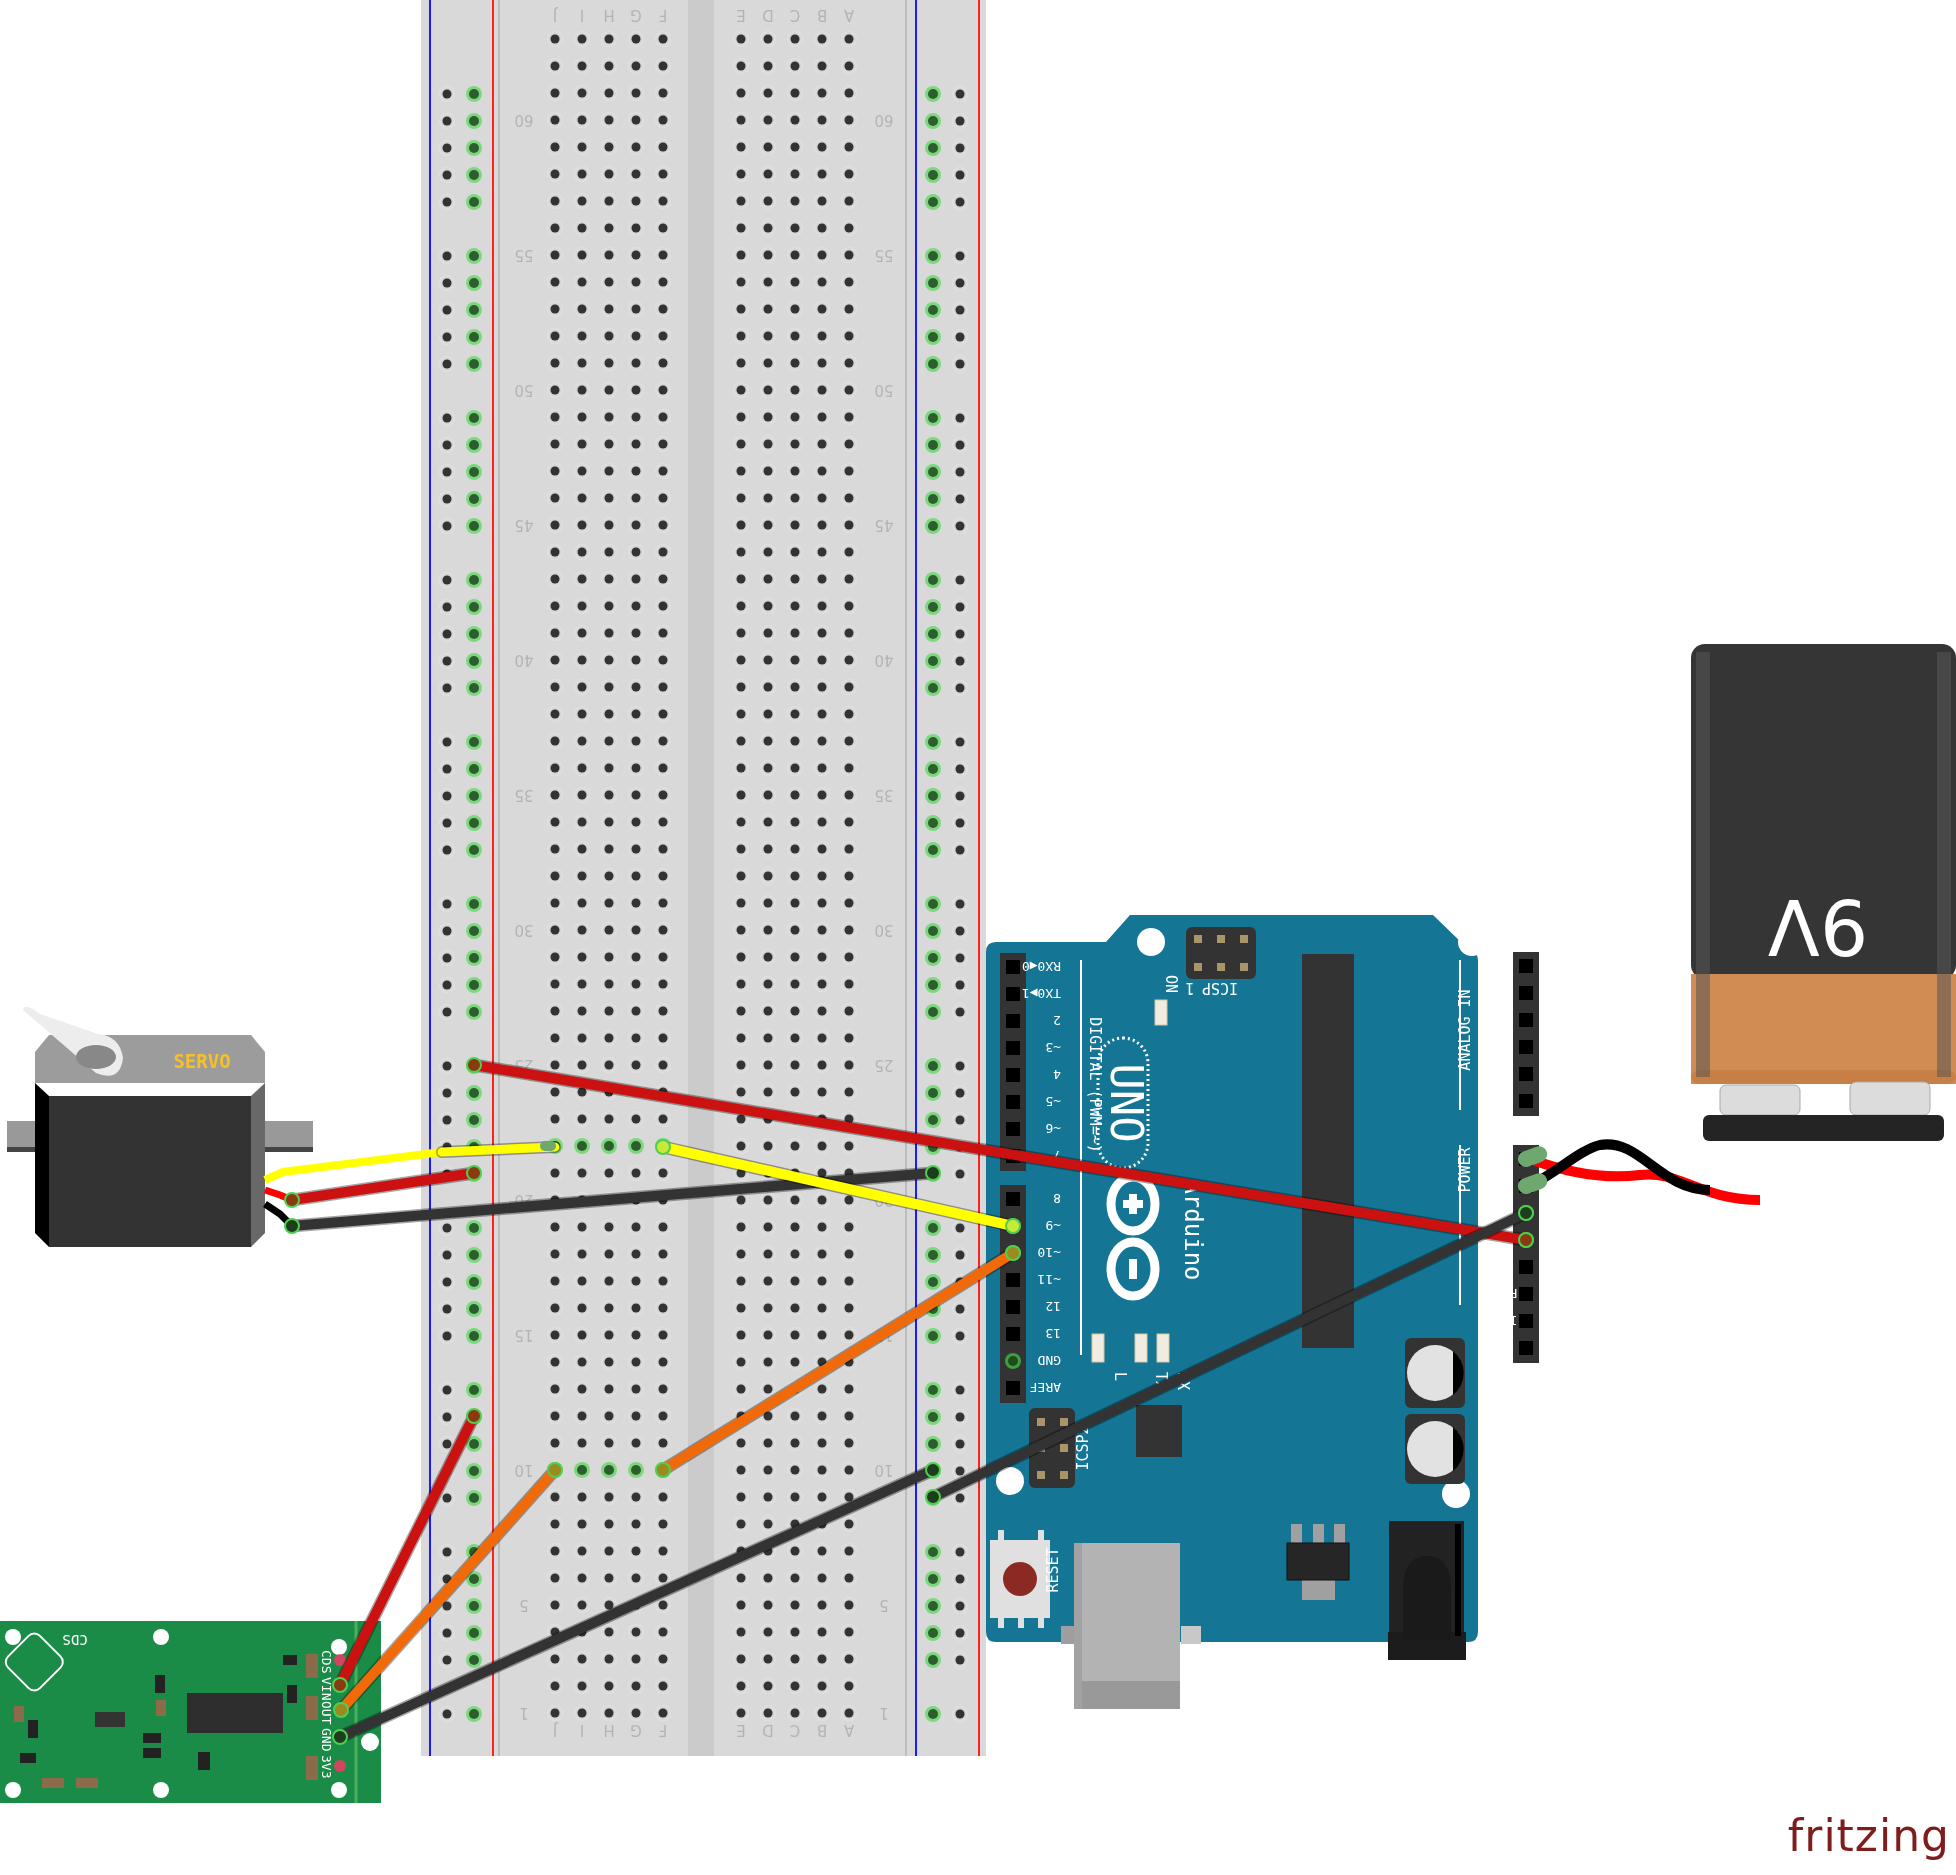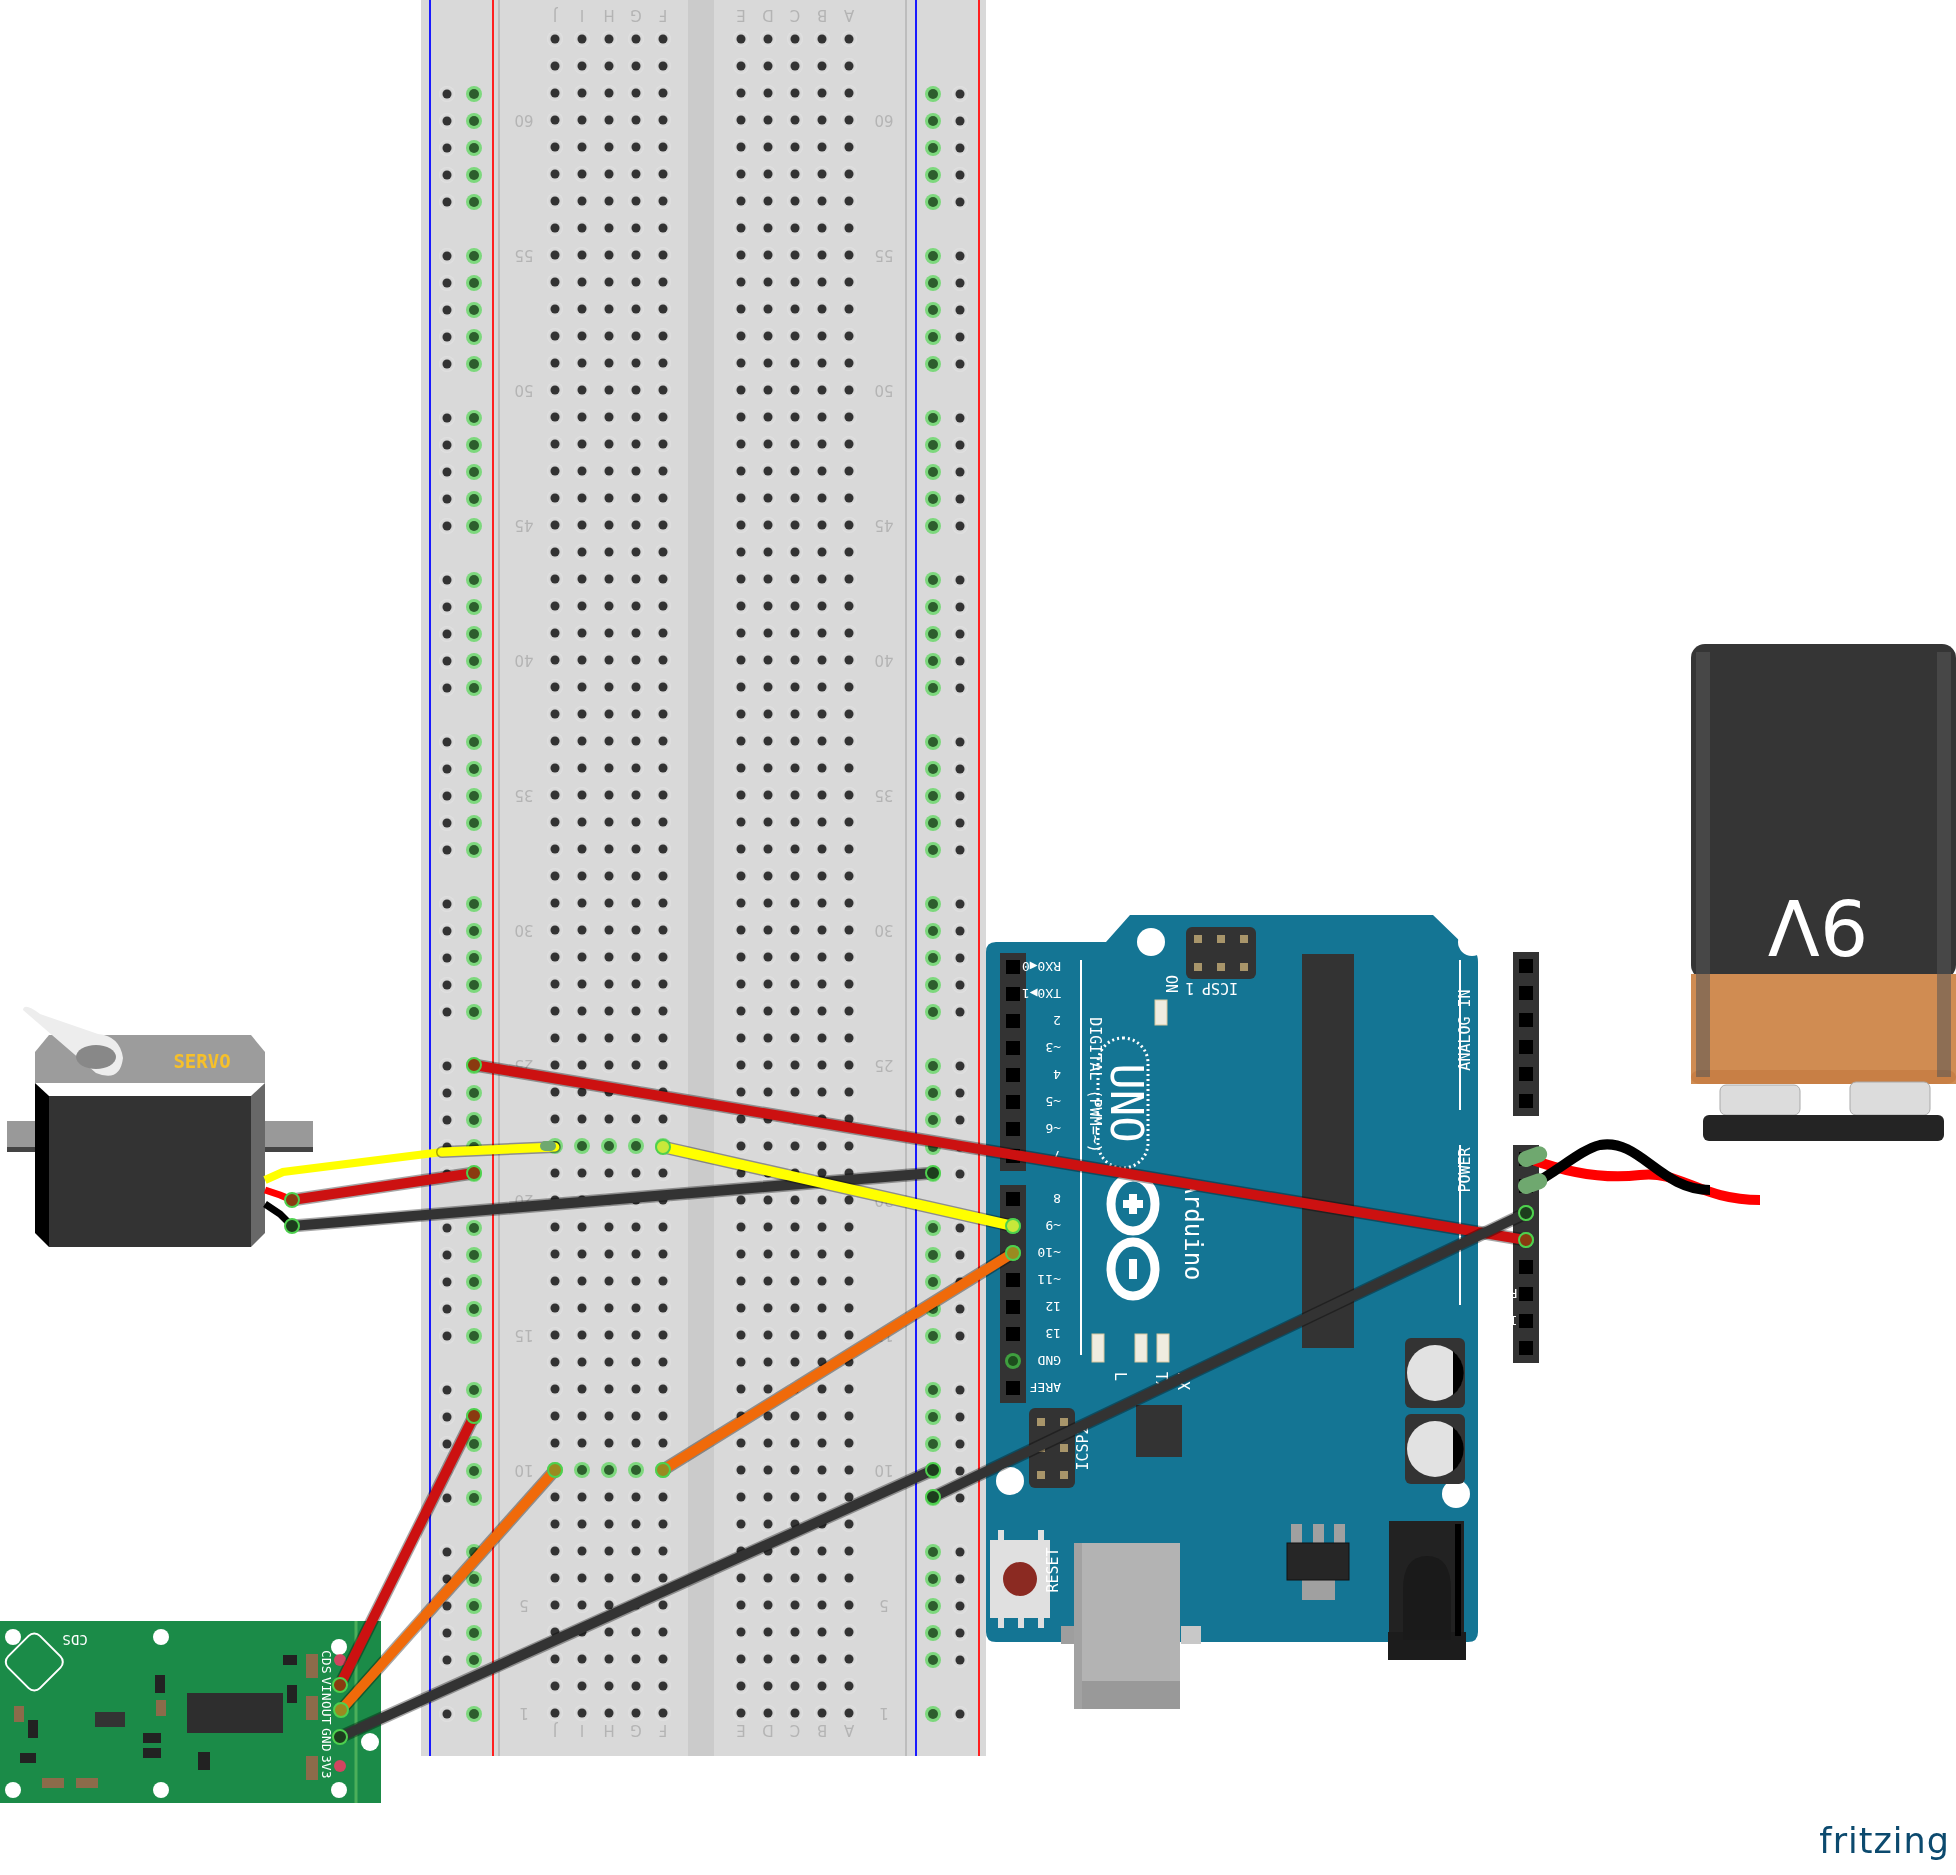--- a/index.html
+++ b/index.html
@@ -2,21 +2,21 @@
 <html><head>
 <meta charset="utf-8">
 <style>
   html, body { margin: 0; padding: 0; background: #ffffff; }
   body { width: 1956px; height: 1875px; position: relative; overflow: hidden;
          font-family: "DejaVu Sans", sans-serif; }
   #scene { position: absolute; left: 0; top: 0; width: 1956px; height: 1875px; }
   .bb-label { font-family: "DejaVu Sans", sans-serif; font-size: 15px; fill: #b4b4b4; }
   .pcb-text { font-family: "DejaVu Sans Mono", monospace; fill: #ffffff; }
   #fritzing-logo { position: absolute; right: 6px; bottom: 14px; font-family: "DejaVu Sans", sans-serif;
-                   font-size: 35px; color: #0c4a6e; letter-spacing: 1px; margin-left: 15px; }
+                   font-size: 44px; color: #7f1d1d; letter-spacing: 1px; margin-left: 15px; }
 </style>
 </head>
 <body>
 
 <svg id="scene" xmlns="http://www.w3.org/2000/svg" width="1956" height="1875" viewBox="0 0 1956 1875">
   <defs>
     <radialGradient id="holeGrad" cx="0.5" cy="0.5" r="0.5">
       <stop offset="0.45" stop-color="#333"></stop>
       <stop offset="0.5" stop-color="#cfcfcf"></stop>
       <stop offset="1" stop-color="#e2e2e2"></stop>

